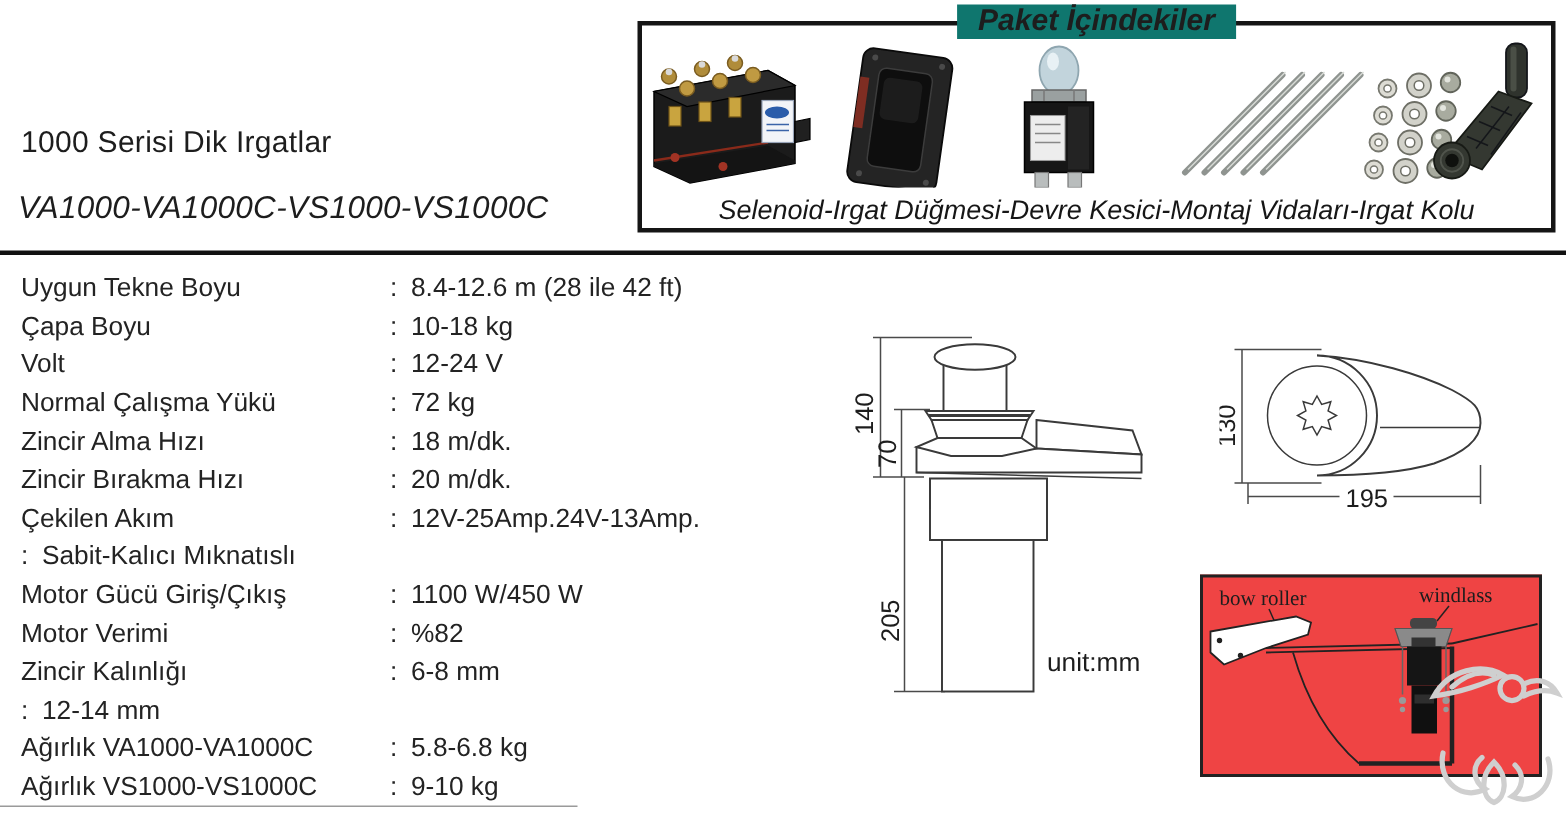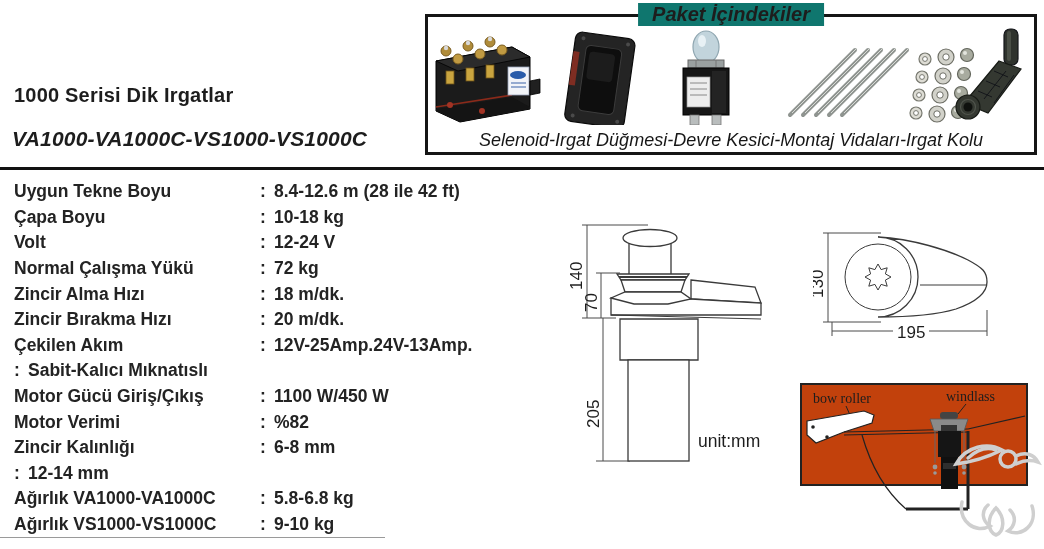--- a/index.html
+++ b/index.html
@@ -3,45 +3,45 @@
 <meta charset="utf-8">
 <style>
   * { margin:0; padding:0; box-sizing:border-box; }
   html,body { width:1044px; height:549px; background:#ffffff; overflow:hidden;
     font-family:"Liberation Sans", sans-serif; color:#1d1d1d; }
   .abs { position:absolute; }
 
   #page { position:relative; width:1044px; height:549px; background:#fff; }
 
   
-  #header-title { left:14px; top:84px; font-size:20px; font-weight:bold; letter-spacing:.2px; }
-  #header-model { left:12px; top:127px; font-size:21px; font-weight:bold; font-style:italic; letter-spacing:.2px; }
+  #header-title { left:14px; top:84px; font-size:20px; font-weight:normal; letter-spacing:.2px; }
+  #header-model { left:12px; top:127px; font-size:21px; font-weight:normal; font-style:italic; letter-spacing:.2px; }
   #rule-main { left:0; top:167px; width:1044px; height:3px; background:#111; }
   #rule-bottom { left:0; top:537px; width:385px; height:1px; background:#9a9a9a; }
 
   
   #package-box { left:425px; top:14px; width:612px; height:141px; border:3px solid #151515; }
   #package-legend { position:absolute; top:-14px; left:50%; transform:translateX(-50%);
     background:#0f766e; padding:0 14px; font-size:20px; font-weight:bold; font-style:italic;
     white-space:nowrap; }
   #package-art { position:absolute; left:0; top:2px; width:606px; height:106px; }
   #package-labels { position:absolute; left:0; right:0; bottom:1px; display:flex;
     justify-content:center; padding:0 5px; font-style:italic; font-size:18px;
     color:#161616; }
 
   
   #spec-table { left:14px; top:179px; width:540px; font-size:17.5px; color:#232323; }
-  .spec-row { display:flex; height:25.6px; align-items:center;font-weight:bold; }
+  .spec-row { display:flex; height:25.6px; align-items:center; }
   .spec-label { width:246px; }
   .spec-colon { width:14px; }
 
   
   #side-view { left:568px; top:218px; width:215px; height:250px; }
   #top-view  { left:813px; top:220px; width:230px; height:125px; }
-  #bow-box   { left:800px; top:383px; width:228px; height:103px; border:2px solid #222; background:#c2410c; }
+  #bow-box   { left:800px; top:383px; width:228px; height:135px; border:2px solid #222; background:#ef4444; }
   #bow-art { position:absolute; left:0; top:0; width:224px; height:131px; }
   #watermark { left:948px; top:436px; width:96px; height:106px; z-index:3; pointer-events:none; }
 
   svg text { font-family:"Liberation Sans", sans-serif; fill:#1d1d1d; }
   svg text.serif { font-family:"Liberation Serif", serif; }
   .draw { stroke:#3a3a3a; stroke-width:1.3; fill:#ffffff; }
   .thin { stroke:#3a3a3a; stroke-width:1; fill:none; }
   .dim  { stroke:#4a4a4a; stroke-width:1; fill:none; }
 </style>
 </head>

